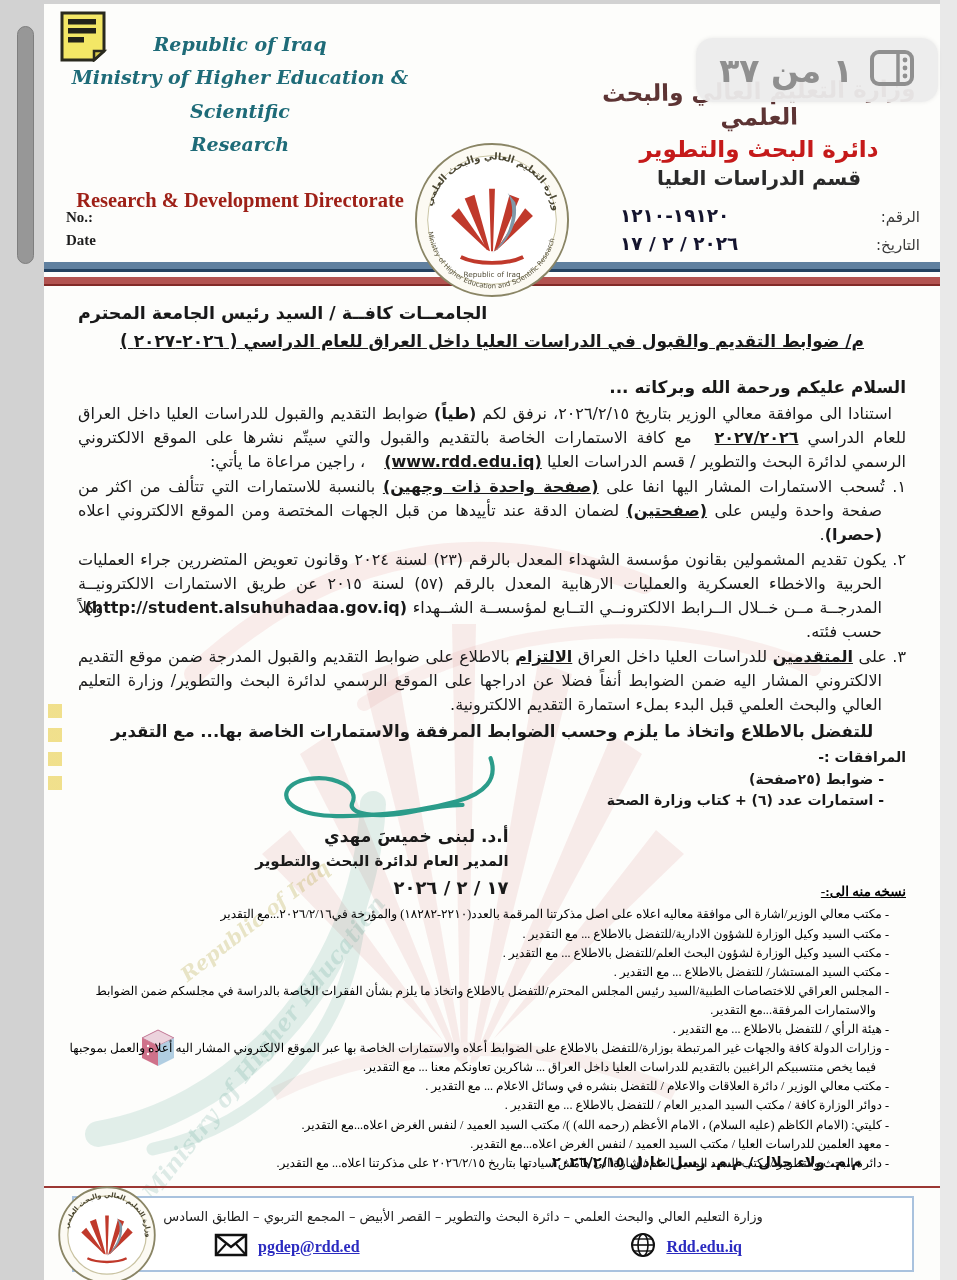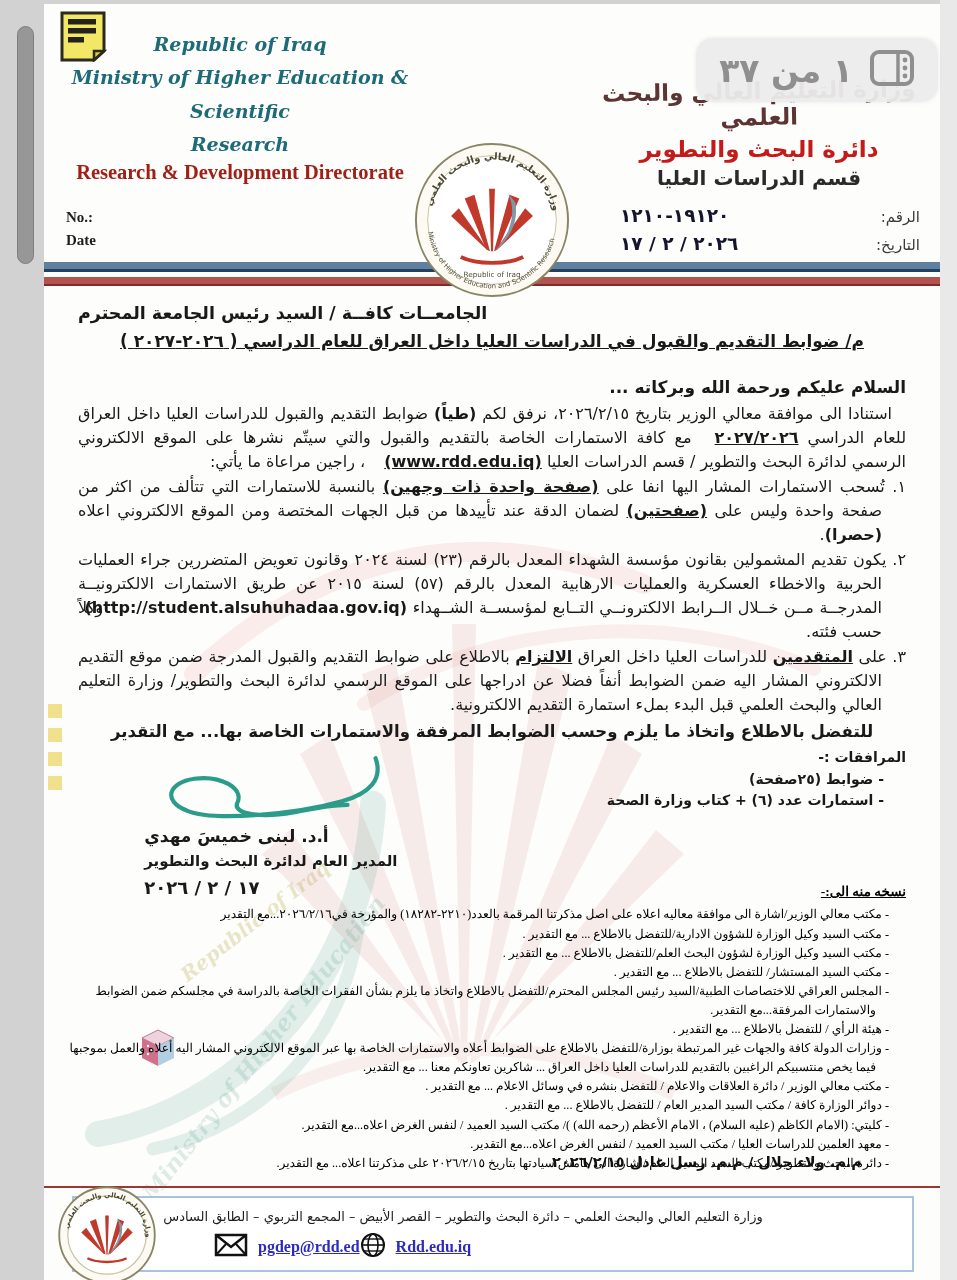--- a/index.html
+++ b/index.html
@@ -14,21 +14,21 @@
   .wm-text { font-family:"DejaVu Serif", serif; font-style:italic; font-weight:bold; white-space:nowrap; }
 
   
   .note-icon { position:absolute; left:14px; top:6px; z-index:60; }
   .page-pill { position:absolute; left:652px; top:34px; width:242px; height:64px; background:rgba(236,236,236,.95); border-radius:16px; display:flex; flex-direction:row-reverse; align-items:center; justify-content:center; gap:16px; z-index:40; box-shadow:0 0 4px rgba(0,0,0,.08); }
   .page-pill .pi-text { color:#8f8f8f; font-size:33px; font-weight:bold; direction:rtl; }
 
   
   .header-en { position:absolute; left:22px; top:24px; width:348px; text-align:center; z-index:3; }
   .header-en .en-line { color:#1e6b78; font-family:"DejaVu Serif", serif; font-style:italic; font-weight:bold; font-size:19px; line-height:1.75; }
-  .header-en .en-dir { margin-top:0; color:#9e2017; font-family:"Liberation Serif", serif; font-weight:bold; font-size:20.5px; }
+  .header-en .en-dir { margin-top:28px; color:#9e2017; font-family:"Liberation Serif", serif; font-weight:bold; font-size:20.5px; }
   .no-date { position:absolute; left:22px; top:202px; font-family:"Liberation Serif", serif; font-weight:bold; font-size:15px; color:#1d1d1d; line-height:1.5; z-index:3; }
   .header-ar { position:absolute; right:14px; top:20px; width:334px; text-align:center; direction:rtl; z-index:3; }
   .ar-callig { margin-top:54px; font-size:23px; font-weight:bold; color:#5d3434; transform:rotate(-1deg); letter-spacing:.5px; }
   .ar-dir { margin-top:6px; font-size:23px; font-weight:bold; color:#c51a1a; }
   .ar-sec { margin-top:4px; font-size:20px; font-weight:600; color:#2a2a2a; letter-spacing:1px; }
   .ar-rows { margin-top:12px; width:300px; margin-right:6px; }
   .ar-row { display:flex; flex-direction:row; justify-content:space-between; align-items:baseline; line-height:1.5; }
   .ar-row .lbl { font-size:15px; color:#3a3a3a; }
   .ar-row .val { font-size:18.5px; font-weight:bold; color:#14142e; }
   .ltr { direction:ltr; unicode-bidi:embed; display:inline-block; }
@@ -45,38 +45,38 @@
   .salutation { font-weight:bold; font-size:17px; margin-top:20px; }
   .intro { margin-top:2px; text-indent:14px; }
   .b { font-weight:bold; }
   .bu { font-weight:bold; text-decoration:underline; }
   .num-item { padding-right:24px; text-indent:-24px; margin-top:1px; }
   .closing { text-align:center; font-weight:bold; font-size:16.5px; margin-top:3px; }
   .sig-row { display:flex; flex-direction:row; margin-top:2px; }
   .attachments { width:48%; font-size:14px; font-weight:bold; line-height:1.55; }
   .att-item { padding-right:22px; }
   .att-item::before { content:"-  "; }
-  .signature { width:44%; margin-left:4%; text-align:left; font-weight:bold; }
+  .signature { width:44%; margin-left:4%; text-align:right; font-weight:bold; }
   .sig-scribble { margin-bottom:-16px; }
   .sig-name { font-size:17px; }
   .sig-title { font-size:15px; }
   .sig-date { font-size:18px; margin-top:2px; }
 
   .cc { position:absolute; left:16px; right:34px; top:878px; direction:rtl; color:#000000; font-size:12.2px; line-height:1.5; z-index:2;font-family:Liberation Serif, serif; }
   .cc-head { font-weight:bold; text-decoration:underline; font-size:13.5px; margin-bottom:3px; }
   .cc-item { padding-right:30px; text-indent:-13px; margin-top:1px; }
   .cc-item::before { content:"-   "; }
   .typists { position:absolute; right:78px; top:1150px; direction:rtl; font-weight:bold; font-size:14.5px; color:#111; z-index:2;text-align:center; }
 
   
   .foot-redline { position:absolute; left:0; top:1182px; width:100%; height:2px; background:#9c3834; z-index:2; }
   .footer-box { position:absolute; left:28px; right:26px; top:1192px; height:76px; background:#fff; border:2px solid #a9c2de; z-index:3; }
   .emblem-foot { position:absolute; left:-16px; top:-12px; z-index:4; }
   .foot-address { text-align:center; direction:rtl; font-size:13px; color:#1d1d1d; margin-top:11px; padding-right:60px; }
-  .foot-links { display:flex; flex-direction:row; padding:8px 170px 0 140px; align-items:center; }
+  .foot-links { display:flex; flex-direction:row; justify-content:space-between; padding:8px 170px 0 140px; align-items:center; }
   .foot-link { display:flex; align-items:center; gap:10px; }
   .foot-link a, .foot-link .lk { color:#2b2bc0; text-decoration:underline; font-family:"Liberation Serif", serif; font-size:16px; font-weight:bold; }
 </style>
 </head>
 <body>
 
 <div class="canvas">
 
   <div class="right-strip"></div>
   <div class="scroll-thumb"></div>

